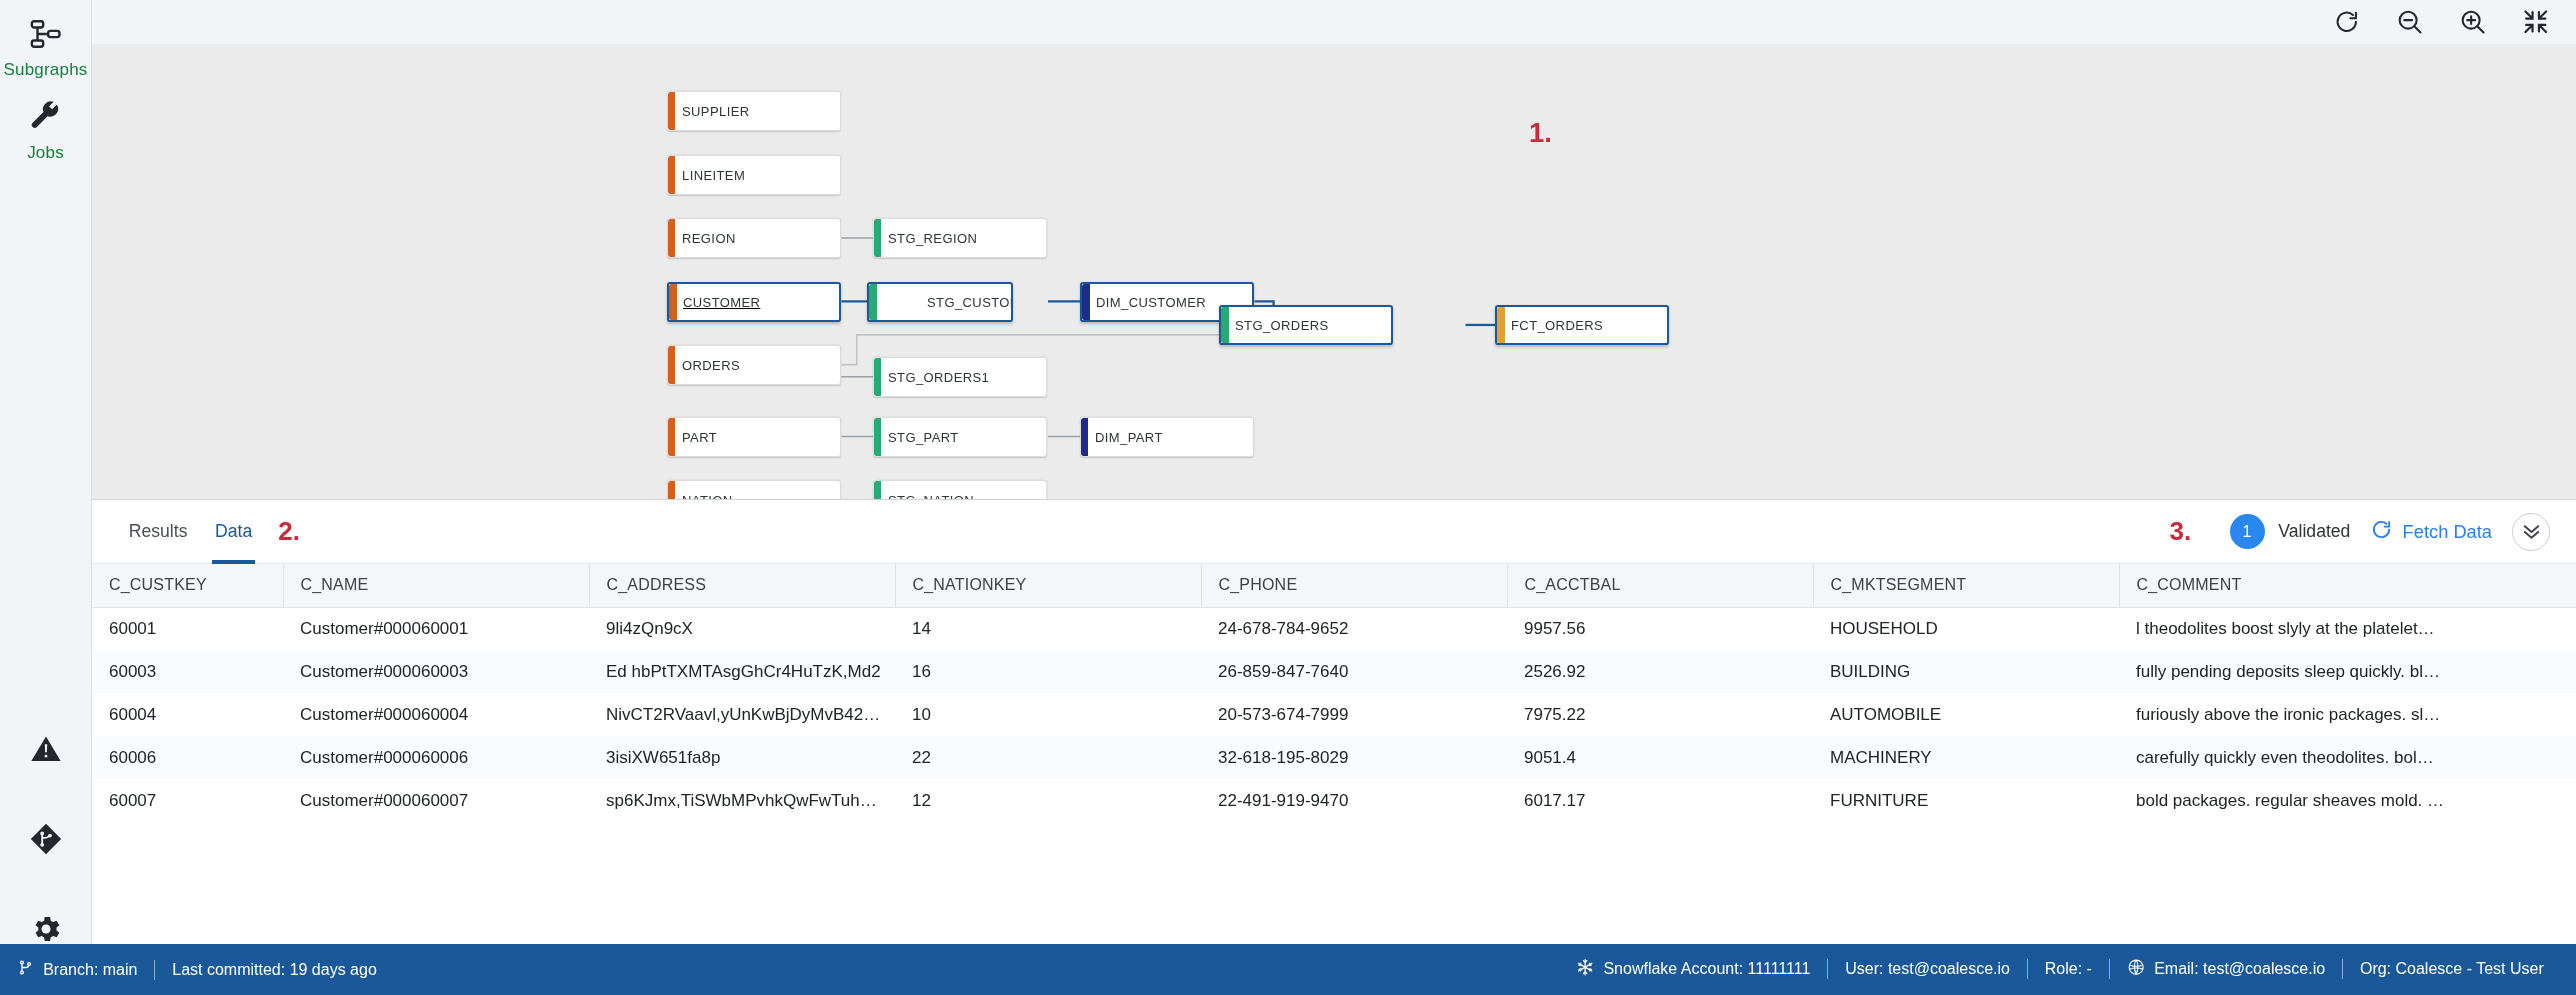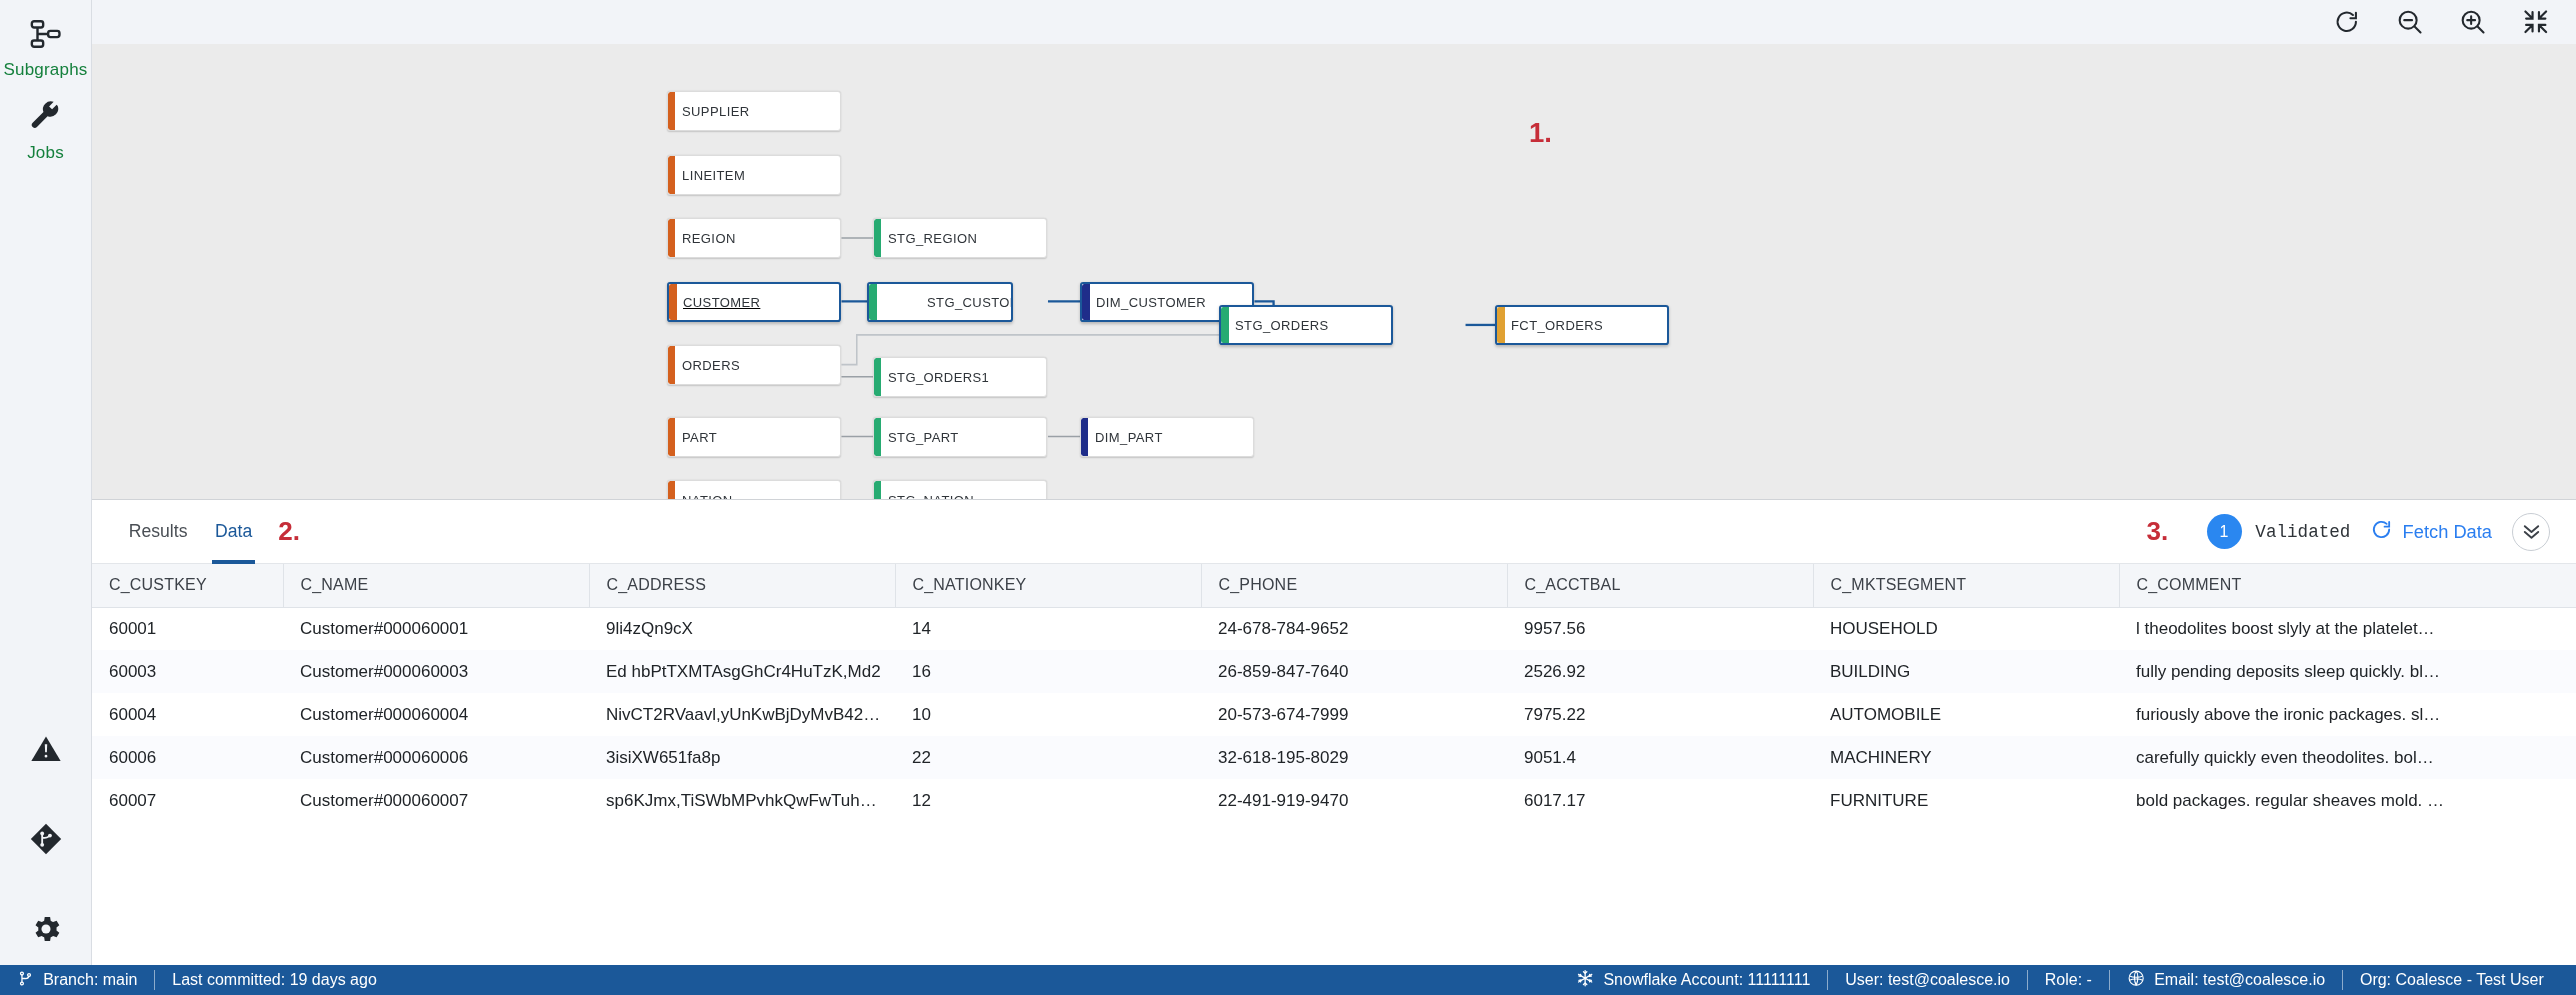--- a/index.html
+++ b/index.html
@@ -93,21 +93,21 @@
     content: ""; position: absolute; left: 10.7px; right: 10.7px; bottom: 0; height: 3.8px; background: #1b5899;
   }
   .tabs .annot-inline { color: #c62d38; font-weight: bold; font-size: 26px; margin-left: 12.2px; align-self: center; }
 
   .head-right { display: flex; align-items: center; gap: 20px; }
   .badge-wrap { display: flex; align-items: center; gap: 13.8px; }
   .badge {
     width: 35px; height: 35px; border-radius: 50%; background: #2a87f0;
     color: #fff; font-size: 16px; display: flex; align-items: center; justify-content: center;
   }
-  .validated { font-size: 17.6px; color: #2f3439; font-family: Liberation Mono, monospace; }
+  .validated { font-size: 17.6px; color: #2f3439; }
   .fetch {
     display: flex; align-items: center; gap: 9.2px; color: #2a7ef0;
     font-size: 18.3px; cursor: pointer;
   }
   .collapse-btn {
     width: 38px; height: 38px; border-radius: 50%; border: 0.8px solid #c9ced4;
     display: flex; align-items: center; justify-content: center; cursor: pointer; background: #fff;
   }
 
   
@@ -128,21 +128,21 @@
   table.grid tbody tr:nth-child(odd) { background: #ffffff; }
 
   .table-footer {
     position: absolute; right: 9.2px; bottom: 3.1px;
     font-size: 16px; color: #5a6068; display: flex; gap: 17px;
     background: #ffffff; padding: 3.1px 6.1px;
   }
 
   
   .statusbar {
-    flex: 0 0 35px; height: 30px; background: #1b5899; color: #ffffff;
+    flex: 0 0 35px; height: 51px; background: #1b5899; color: #ffffff;
     display: flex; align-items: center; font-size: 16px;
     justify-content: space-between; padding: 0 15.3px 0 0;
     position: absolute; left: 0; bottom: 0; width: 2576px;
   }
   .sb-group { display: flex; align-items: center; }
   .sb-item { display: flex; align-items: center; gap: 9.2px; padding: 0 17px; white-space: nowrap; }
   .sb-sep { width: 0.8px; height: 20px; background: rgba(255,255,255,.5); }
 </style>
 </head>
 <body>

